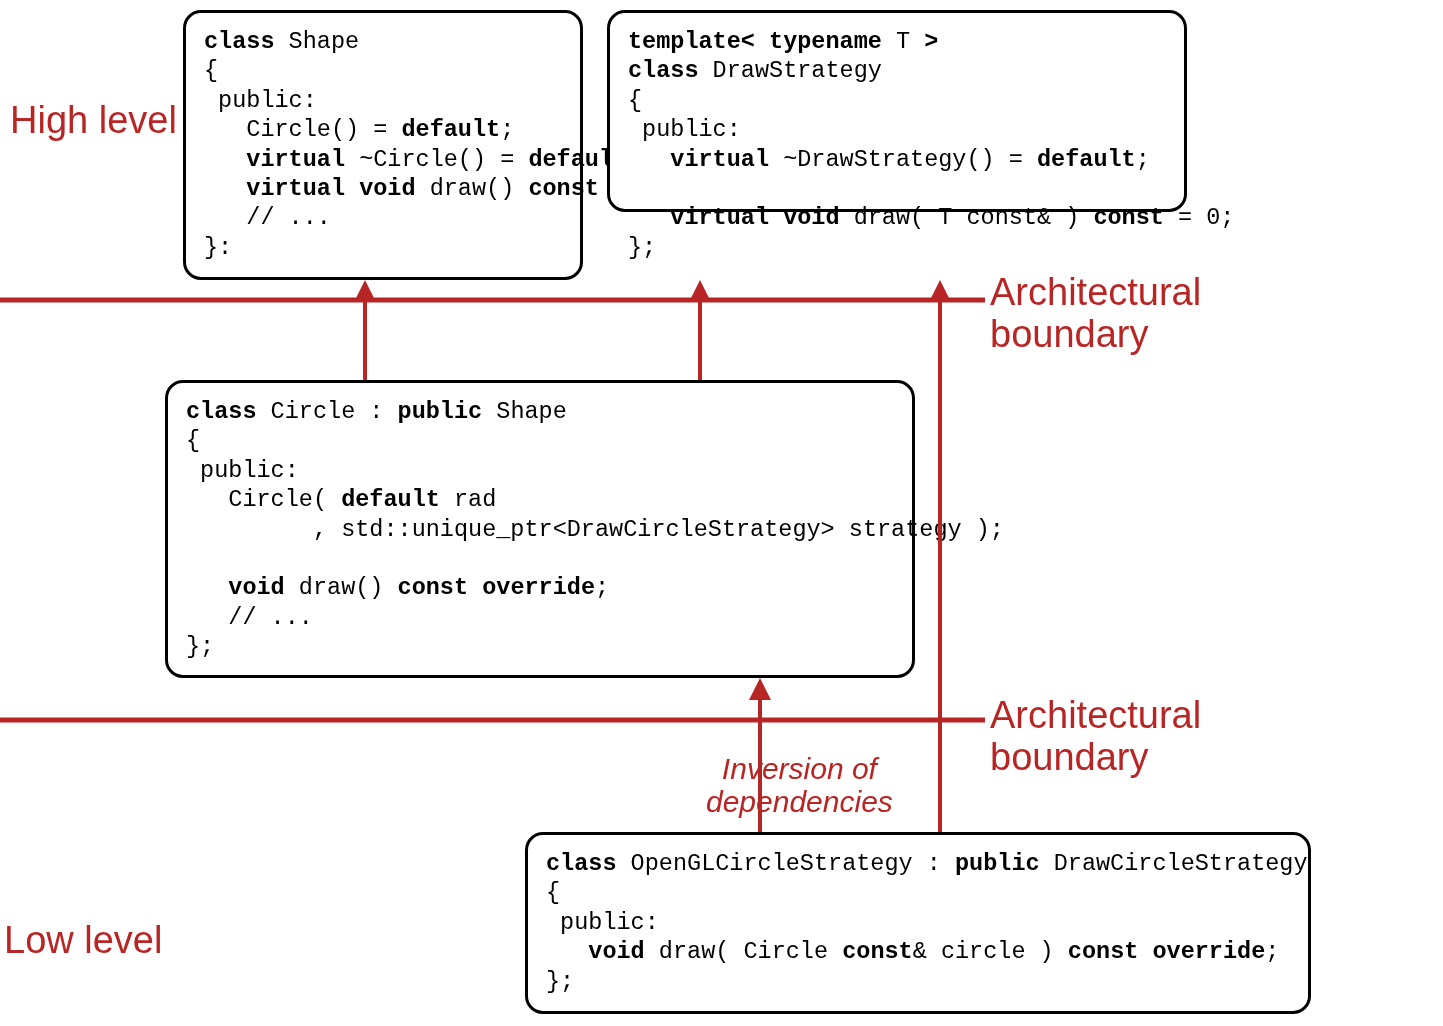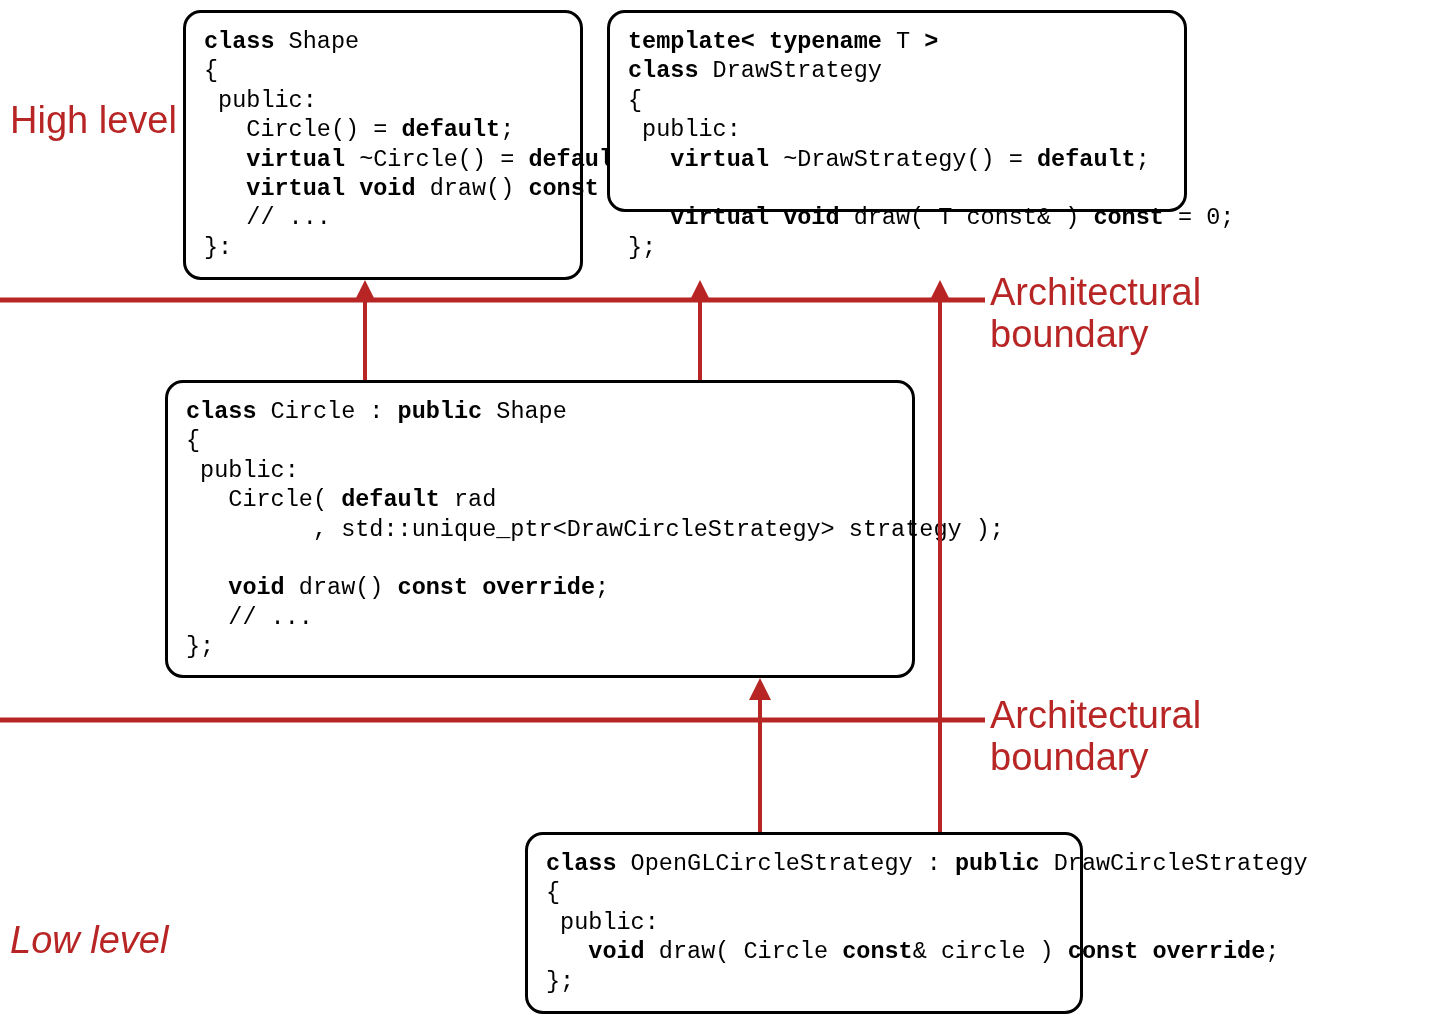--- a/index.html
+++ b/index.html
@@ -51,28 +51,30 @@
   pointer-events: none;
 }
 </style>
 </head>
 <body>
 
 <div class="diagram">
 
   <div class="label-red" style="left:10px; top:100px;">High level</div>
 
-  <div class="label-red" style="left:10px; top:920px;font-style:italic;">Low level</div>
+  <div class="label-red" style="left:4px; top:920px;">Low level</div>
 
   <div class="label-red" style="left:990px; top:272px; white-space:pre;">Architectural
 boundary</div>
 
   <div class="label-red" style="left:990px; top:695px; white-space:pre;">Architectural
 boundary</div>
 
+  <div class="label-red ital" style="left:706px; top:752px; white-space:pre;">Inversion of
+dependencies</div>
 
   <div class="box" style="left:183px; top:10px; width:400px; height:270px;">
     <div class="code"><b>class</b><span> Shape</span>
 <span>{</span>
 <span> public:</span>
 <span>   Circle() = </span><b>default</b><span>;</span>
 <span>   </span><b>virtual</b><span> ~Circle() = </span><b>default</b><span>;</span>
 <span>   </span><b>virtual void</b><span> draw() </span><b>const</b><span> = 0;</span>
 <span>   // ...</span>
 <span>}:</span></div>
@@ -94,21 +96,21 @@
 <span>{</span>
 <span> public:</span>
 <span>   Circle( </span><b>default</b><span> rad</span>
 <span>         , std::unique_ptr&lt;DrawCircleStrategy&gt; strategy );</span>
 <span></span>
 <span>   </span><b>void</b><span> draw() </span><b>const override</b><span>;</span>
 <span>   // ...</span>
 <span>};</span></div>
   </div>
 
-  <div class="box" style="left:525px; top:832px; width:558px; height:182px;">
+  <div class="box" style="left:525px; top:832px; width:786px; height:182px;">
     <div class="code"><b>class</b><span> OpenGLCircleStrategy : </span><b>public</b><span> DrawCircleStrategy</span>
 <span>{</span>
 <span> public:</span>
 <span>   </span><b>void</b><span> draw( Circle </span><b>const</b><span>&amp; circle ) </span><b>const override</b><span>;</span>
 <span>};</span></div>
   </div>
 
   <svg class="overlay">
     <defs>
       <marker id="arrowhead" markerWidth="8" markerHeight="8" refX="4" refY="4" orient="auto" markerUnits="strokeWidth">

